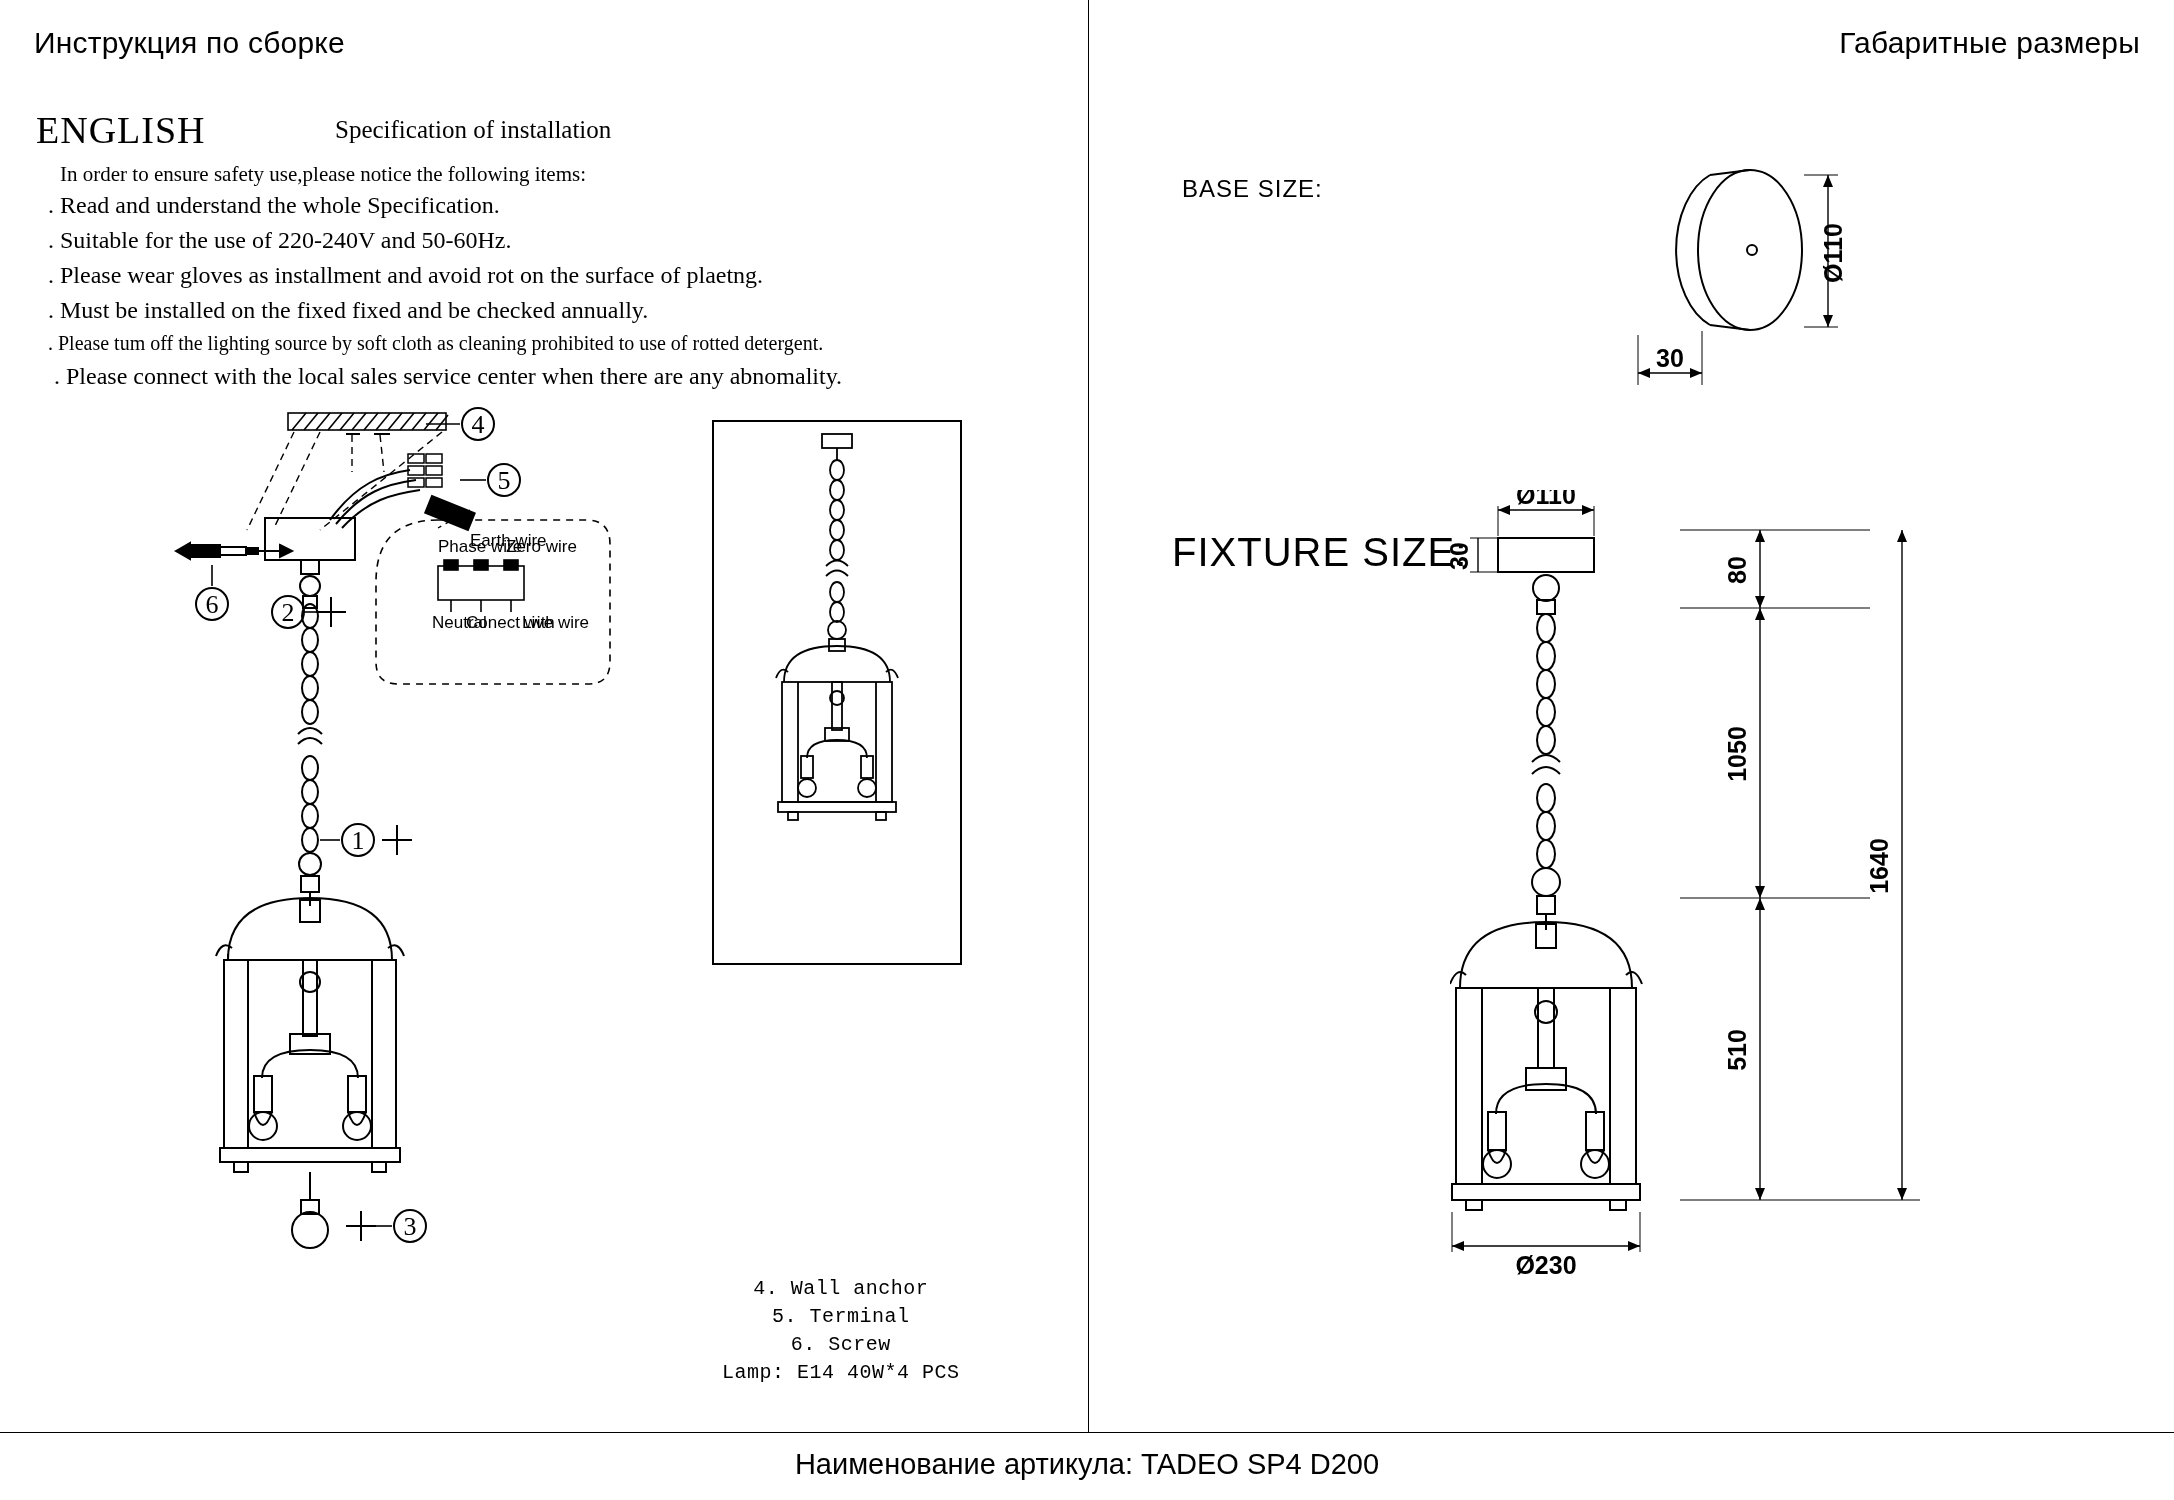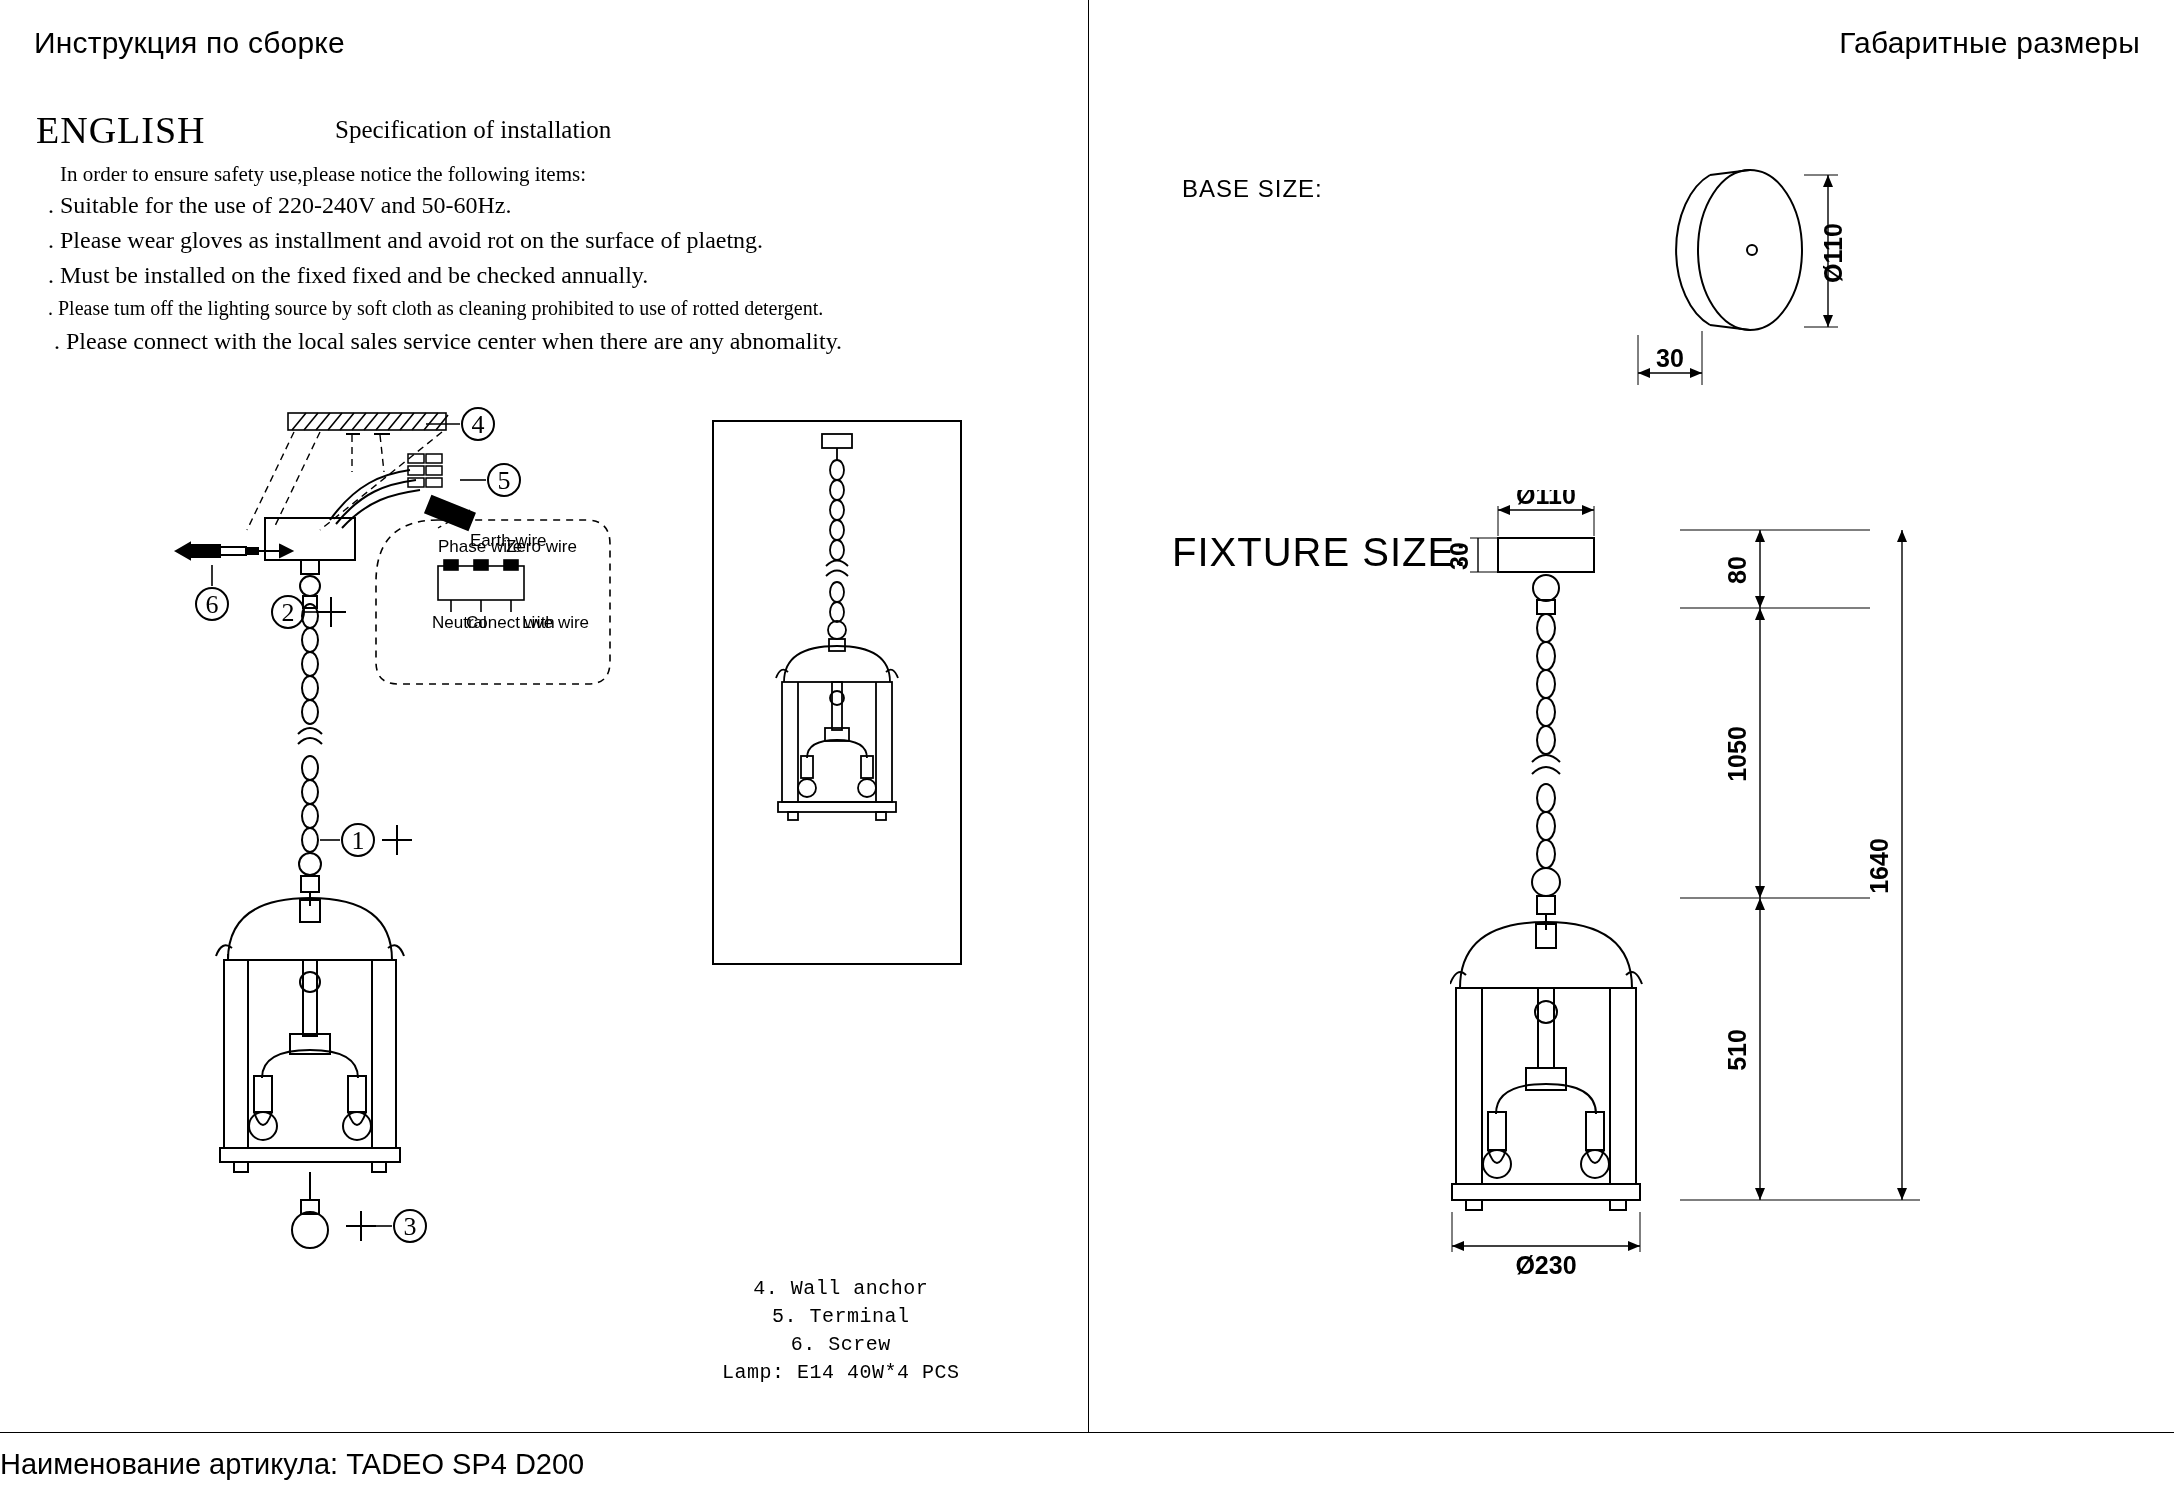--- a/index.html
+++ b/index.html
@@ -51,20 +51,21 @@
     right: 34px;
     top: 26px;
     font-size: 30px;
     letter-spacing: 0.2px;
   }
   .footer {
     position: absolute;
     left: 0;
     top: 1448px;
     width: 2174px;
+    text-align: center;
     font-size: 29px;
   }
   
   .eng-title {
     position: absolute;
     left: 36px;
     top: 108px;
     font-family: "Liberation Serif", serif;
     font-size: 38px;
     letter-spacing: 1px;
@@ -155,20 +156,21 @@
   <div class="h-divider"></div>
 
   <div class="hdr-left">Инструкция по сборке</div>
   <div class="hdr-right">Габаритные размеры</div>
   <div class="footer">Наименование артикула: TADEO SP4 D200</div>
 
   <div class="eng-title">ENGLISH</div>
   <div class="eng-sub">Specification of installation</div>
   <div class="eng-lead">In order to ensure safety use,please notice the following items:</div>
   <div class="eng-list">
+    <div class="li-1">. Read and understand the whole Specification.</div>
     <div class="li-2">. Suitable for the use of 220-240V and 50-60Hz.</div>
     <div class="li-3">. Please wear gloves as installment and avoid rot on the surface of plaetng.</div>
     <div class="li-4">. Must be installed on the fixed fixed and be checked annually.</div>
     <div class="li-5">. Please tum off the lighting source by soft cloth as cleaning prohibited to use of rotted detergent.</div>
     <div class="li-6">. Please connect with the local sales service center when there are any abnomality.</div>
   </div>
 
   <div class="parts">
     <div>4. Wall anchor</div>
     <div>5. Terminal</div>

